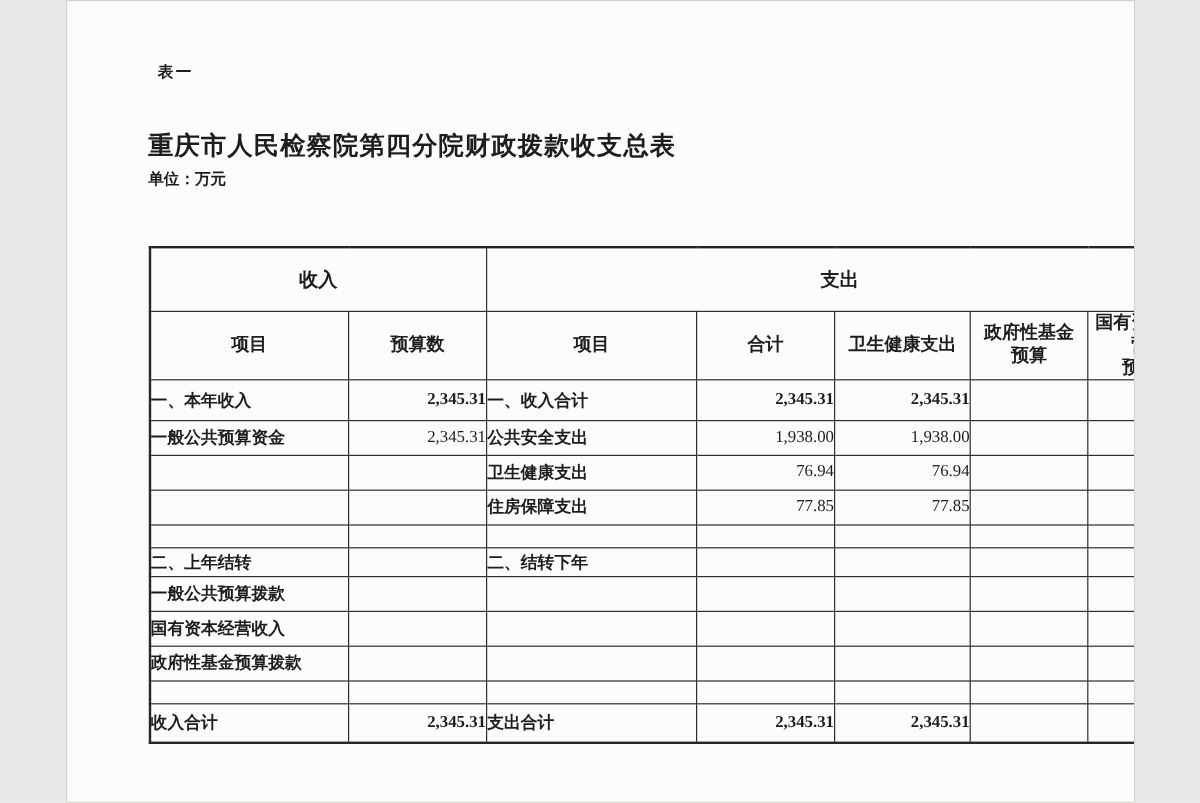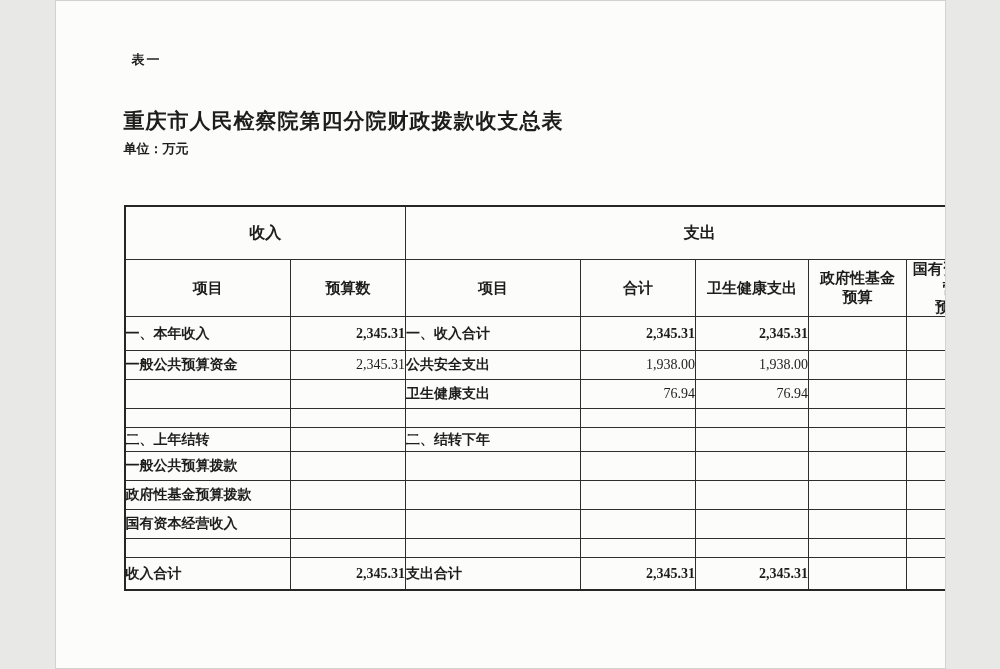--- a/index.html
+++ b/index.html
@@ -114,20 +114,29 @@
       </tr>
       <tr>
         <td class="item"></td>
         <td class="num"></td>
         <td class="item">卫生健康支出</td>
         <td class="num">76.94</td>
         <td class="num">76.94</td>
         <td class="num"></td>
         <td class="num"></td>
       </tr>
+      <tr>
+        <td class="item"></td>
+        <td class="num"></td>
+        <td class="item">住房保障支出</td>
+        <td class="num">77.85</td>
+        <td class="num">77.85</td>
+        <td class="num"></td>
+        <td class="num"></td>
+      </tr>
       <tr class="thin">
         <td class="item"></td>
         <td class="num"></td>
         <td class="item"></td>
         <td class="num"></td>
         <td class="num"></td>
         <td class="num"></td>
         <td class="num"></td>
       </tr>
       <tr class="sec row-sec2">
@@ -142,30 +151,30 @@
       <tr>
         <td class="item">一般公共预算拨款</td>
         <td class="num"></td>
         <td class="item"></td>
         <td class="num"></td>
         <td class="num"></td>
         <td class="num"></td>
         <td class="num"></td>
       </tr>
       <tr>
+        <td class="item">国有资本经营收入</td>
+        <td class="num"></td>
+        <td class="item"></td>
+        <td class="num"></td>
+        <td class="num"></td>
+        <td class="num"></td>
+        <td class="num"></td>
+      </tr>
+      <tr>
         <td class="item">政府性基金预算拨款</td>
-        <td class="num"></td>
-        <td class="item"></td>
-        <td class="num"></td>
-        <td class="num"></td>
-        <td class="num"></td>
-        <td class="num"></td>
-      </tr>
-      <tr>
-        <td class="item">国有资本经营收入</td>
         <td class="num"></td>
         <td class="item"></td>
         <td class="num"></td>
         <td class="num"></td>
         <td class="num"></td>
         <td class="num"></td>
       </tr>
       <tr class="thin">
         <td class="item"></td>
         <td class="num"></td>

